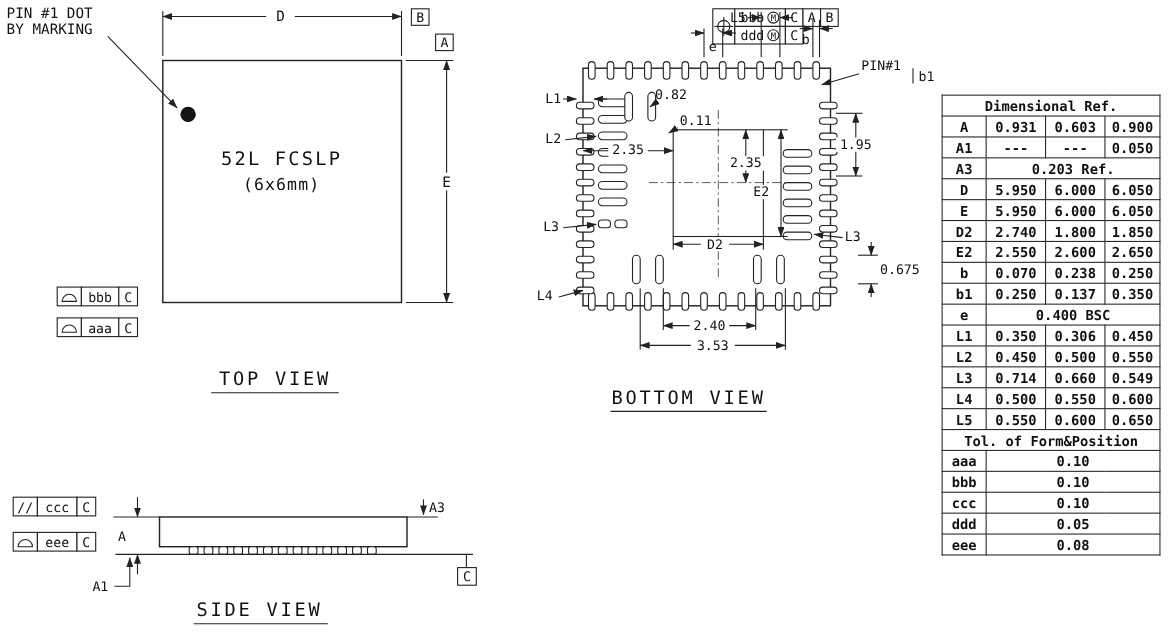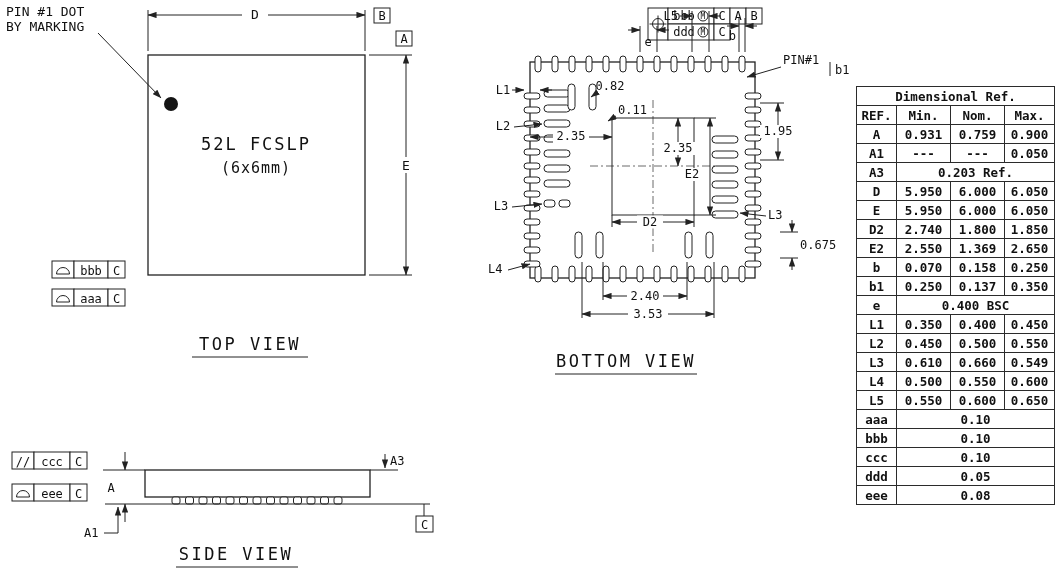--- a/index.html
+++ b/index.html
@@ -420,29 +420,23 @@
           <col class="c-ref">
           <col class="c-min">
           <col class="c-nom">
           <col class="c-max">
         </colgroup>
       <tbody>
         <tr>
             <td colspan="4">Dimensional Ref.</td>
           </tr>
         <tr>
-          <td>REF.</td>
-          <td>Min.</td>
-          <td>Nom.</td>
-          <td>Max.</td>
-        </tr>
-        <tr>
             <td>A</td>
             <td>0.931</td>
-            <td>0.759</td>
+            <td>0.603</td>
             <td>0.900</td>
           </tr>
         <tr>
             <td>A1</td>
             <td>---</td>
             <td>---</td>
             <td>0.050</td>
           </tr>
         <tr>
             <td>A3</td>
@@ -462,70 +456,73 @@
           </tr>
         <tr>
             <td>D2</td>
             <td>2.740</td>
             <td>1.800</td>
             <td>1.850</td>
           </tr>
         <tr>
             <td>E2</td>
             <td>2.550</td>
-            <td>1.369</td>
+            <td>2.600</td>
             <td>2.650</td>
           </tr>
         <tr>
             <td>b</td>
             <td>0.070</td>
-            <td>0.158</td>
+            <td>0.238</td>
             <td>0.250</td>
           </tr>
         <tr>
             <td>b1</td>
             <td>0.250</td>
             <td>0.137</td>
             <td>0.350</td>
           </tr>
         <tr>
             <td>e</td>
             <td colspan="3">0.400 BSC</td>
           </tr>
         <tr>
             <td>L1</td>
             <td>0.350</td>
-            <td>0.400</td>
+            <td>0.306</td>
             <td>0.450</td>
           </tr>
         <tr>
             <td>L2</td>
             <td>0.450</td>
             <td>0.500</td>
             <td>0.550</td>
           </tr>
         <tr>
             <td>L3</td>
-            <td>0.610</td>
+            <td>0.714</td>
             <td>0.660</td>
             <td>0.549</td>
           </tr>
         <tr>
             <td>L4</td>
             <td>0.500</td>
             <td>0.550</td>
             <td>0.600</td>
           </tr>
         <tr>
             <td>L5</td>
             <td>0.550</td>
             <td>0.600</td>
             <td>0.650</td>
           </tr>
         <tr>
+            <td colspan="4">Tol. of Form&amp;Position</td>
+          </tr>
+        <tr>
             <td>aaa</td>
             <td colspan="3">0.10</td>
           </tr>
         <tr>
             <td>bbb</td>
             <td colspan="3">0.10</td>
           </tr>
         <tr>
             <td>ccc</td>
             <td colspan="3">0.10</td>

